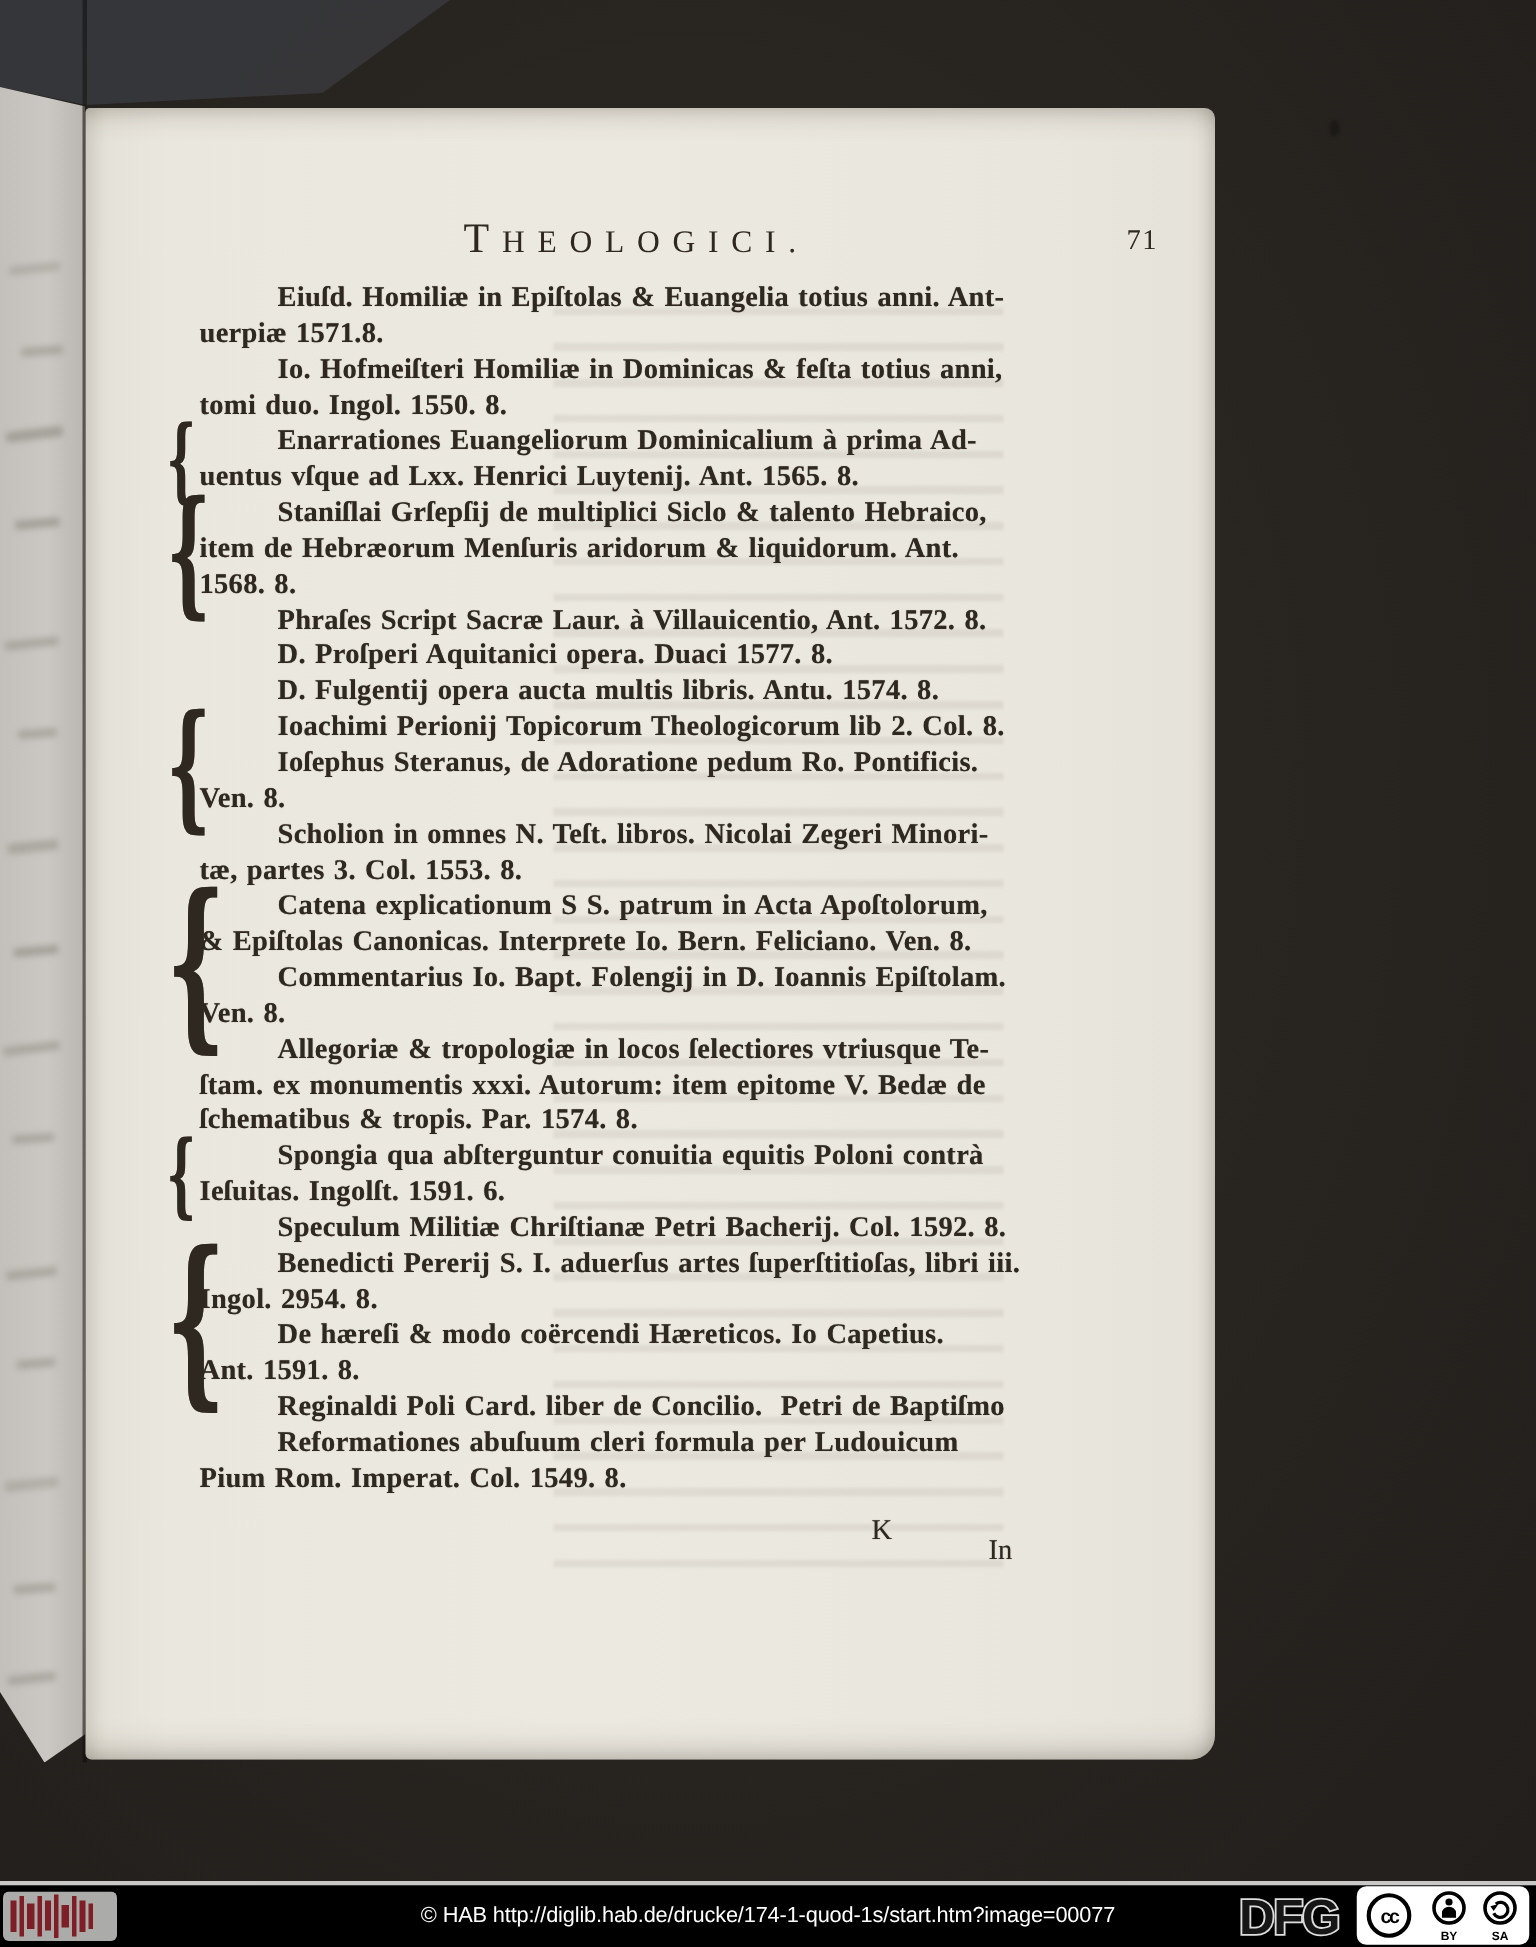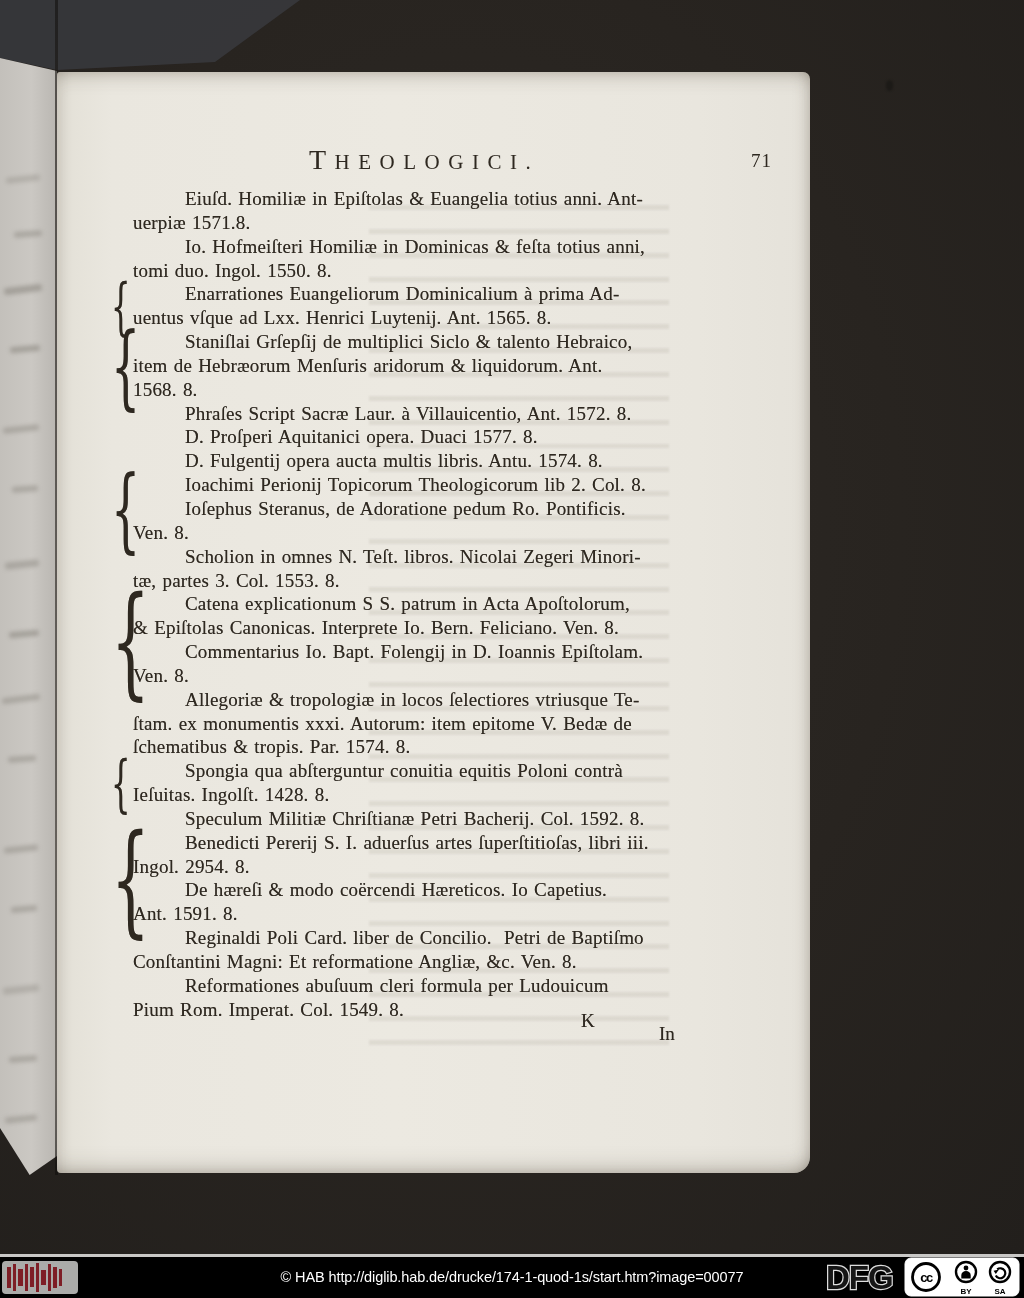--- a/index.html
+++ b/index.html
@@ -27,21 +27,21 @@
                    inset 0 -16px 24px -18px rgba(70,60,45,.5),
                    inset -10px 0 18px -12px rgba(80,70,55,.35);}
   .ghost{position:absolute;left:312px;top:118px;width:300px;height:860px;
          background:repeating-linear-gradient(180deg,transparent 0 15px,rgba(105,96,78,.10) 15px 20px,transparent 20px 23.85px);
          filter:blur(1.2px);}
   .running-head{position:absolute;left:252px;top:72px;font-size:21px;letter-spacing:8.5px;
                 color:#2e2820;white-space:pre;}
   .running-head::first-letter{font-size:28px;}
   .page-num{position:absolute;left:694px;top:78px;font-size:19px;letter-spacing:1px;color:#2e2820;}
   .text-block{position:absolute;left:76px;top:115px;width:575px;color:#2e2820;
-              text-shadow:0 0 .6px rgba(46,40,32,.55);letter-spacing:.2px;word-spacing:1.2px;}
+              text-shadow:0 0 .6px rgba(46,40,32,.55);letter-spacing:.2px;word-spacing:1.2px;font-weight:bold;}
   .tl{line-height:23.85px;height:23.85px;font-size:19px;white-space:pre;}
   .ind{text-indent:52px;}
   .fl{text-indent:0;}
   .brace{position:absolute;left:-22px;top:1px;width:22px;display:flex;align-items:center;
          line-height:0;transform:scaleX(.5);transform-origin:left center;
          font-family:"DejaVu Serif",serif;color:#2e2820;text-indent:0;}
   .sig{position:absolute;font-size:19px;color:#2e2820;text-shadow:0 0 .6px rgba(46,40,32,.55);}
   .sig-k{left:524px;top:938px;letter-spacing:1px;}
   .sig-in{left:602px;top:935px;margin-top:16px;}
   
@@ -104,28 +104,27 @@
           <div class="tl ind">Scholion in omnes N. Teſt. libros. Nicolai Zegeri Minori-</div>
           <div class="tl fl">tæ, partes 3. Col. 1553. 8.</div>
           <div class="tl ind" style="position: relative;">Catena explicationum S S. patrum in Acta Apoſtolorum,<span class="brace" style="height: 95.4px; font-size: 122.112px;">{</span></div>
           <div class="tl fl">&amp; Epiſtolas Canonicas. Interprete Io. Bern. Feliciano. Ven. 8.</div>
           <div class="tl ind">Commentarius Io. Bapt. Folengij in D. Ioannis Epiſtolam.</div>
           <div class="tl fl">Ven. 8.</div>
           <div class="tl ind">Allegoriæ &amp; tropologiæ in locos ſelectiores vtriusque Te-</div>
           <div class="tl fl">ſtam. ex monumentis xxxi. Autorum: item epitome V. Bedæ de</div>
           <div class="tl fl">ſchematibus &amp; tropis. Par. 1574. 8.</div>
           <div class="tl ind" style="position: relative;">Spongia qua abſterguntur conuitia equitis Poloni contrà<span class="brace" style="height: 47.7px; font-size: 61.056px;">{</span></div>
-          <div class="tl fl">Ieſuitas. Ingolſt. 1428. 8.</div>
+          <div class="tl fl">Ieſuitas. Ingolſt. 1591. 6.</div>
           <div class="tl ind">Speculum Militiæ Chriſtianæ Petri Bacherij. Col. 1592. 8.</div>
           <div class="tl ind" style="position: relative;">Benedicti Pererij S. I. aduerſus artes ſuperſtitioſas, libri iii.<span class="brace" style="height: 95.4px; font-size: 122.112px;">{</span></div>
           <div class="tl fl">Ingol. 2954. 8.</div>
           <div class="tl ind">De hæreſi &amp; modo coërcendi Hæreticos. Io Capetius.</div>
           <div class="tl fl">Ant. 1591. 8.</div>
           <div class="tl ind">Reginaldi Poli Card. liber de Concilio.  Petri de Baptiſmo</div>
-          <div class="tl fl">Conſtantini Magni: Et reformatione Angliæ, &amp;c. Ven. 8.</div>
           <div class="tl ind">Reformationes abuſuum cleri formula per Ludouicum</div>
           <div class="tl fl">Pium Rom. Imperat. Col. 1549. 8.</div>
         </div>
       <div class="sig sig-k">K</div>
       <div class="sig sig-in">In</div>
     </div>
   </div>
 
   <div class="separator"></div>
 

